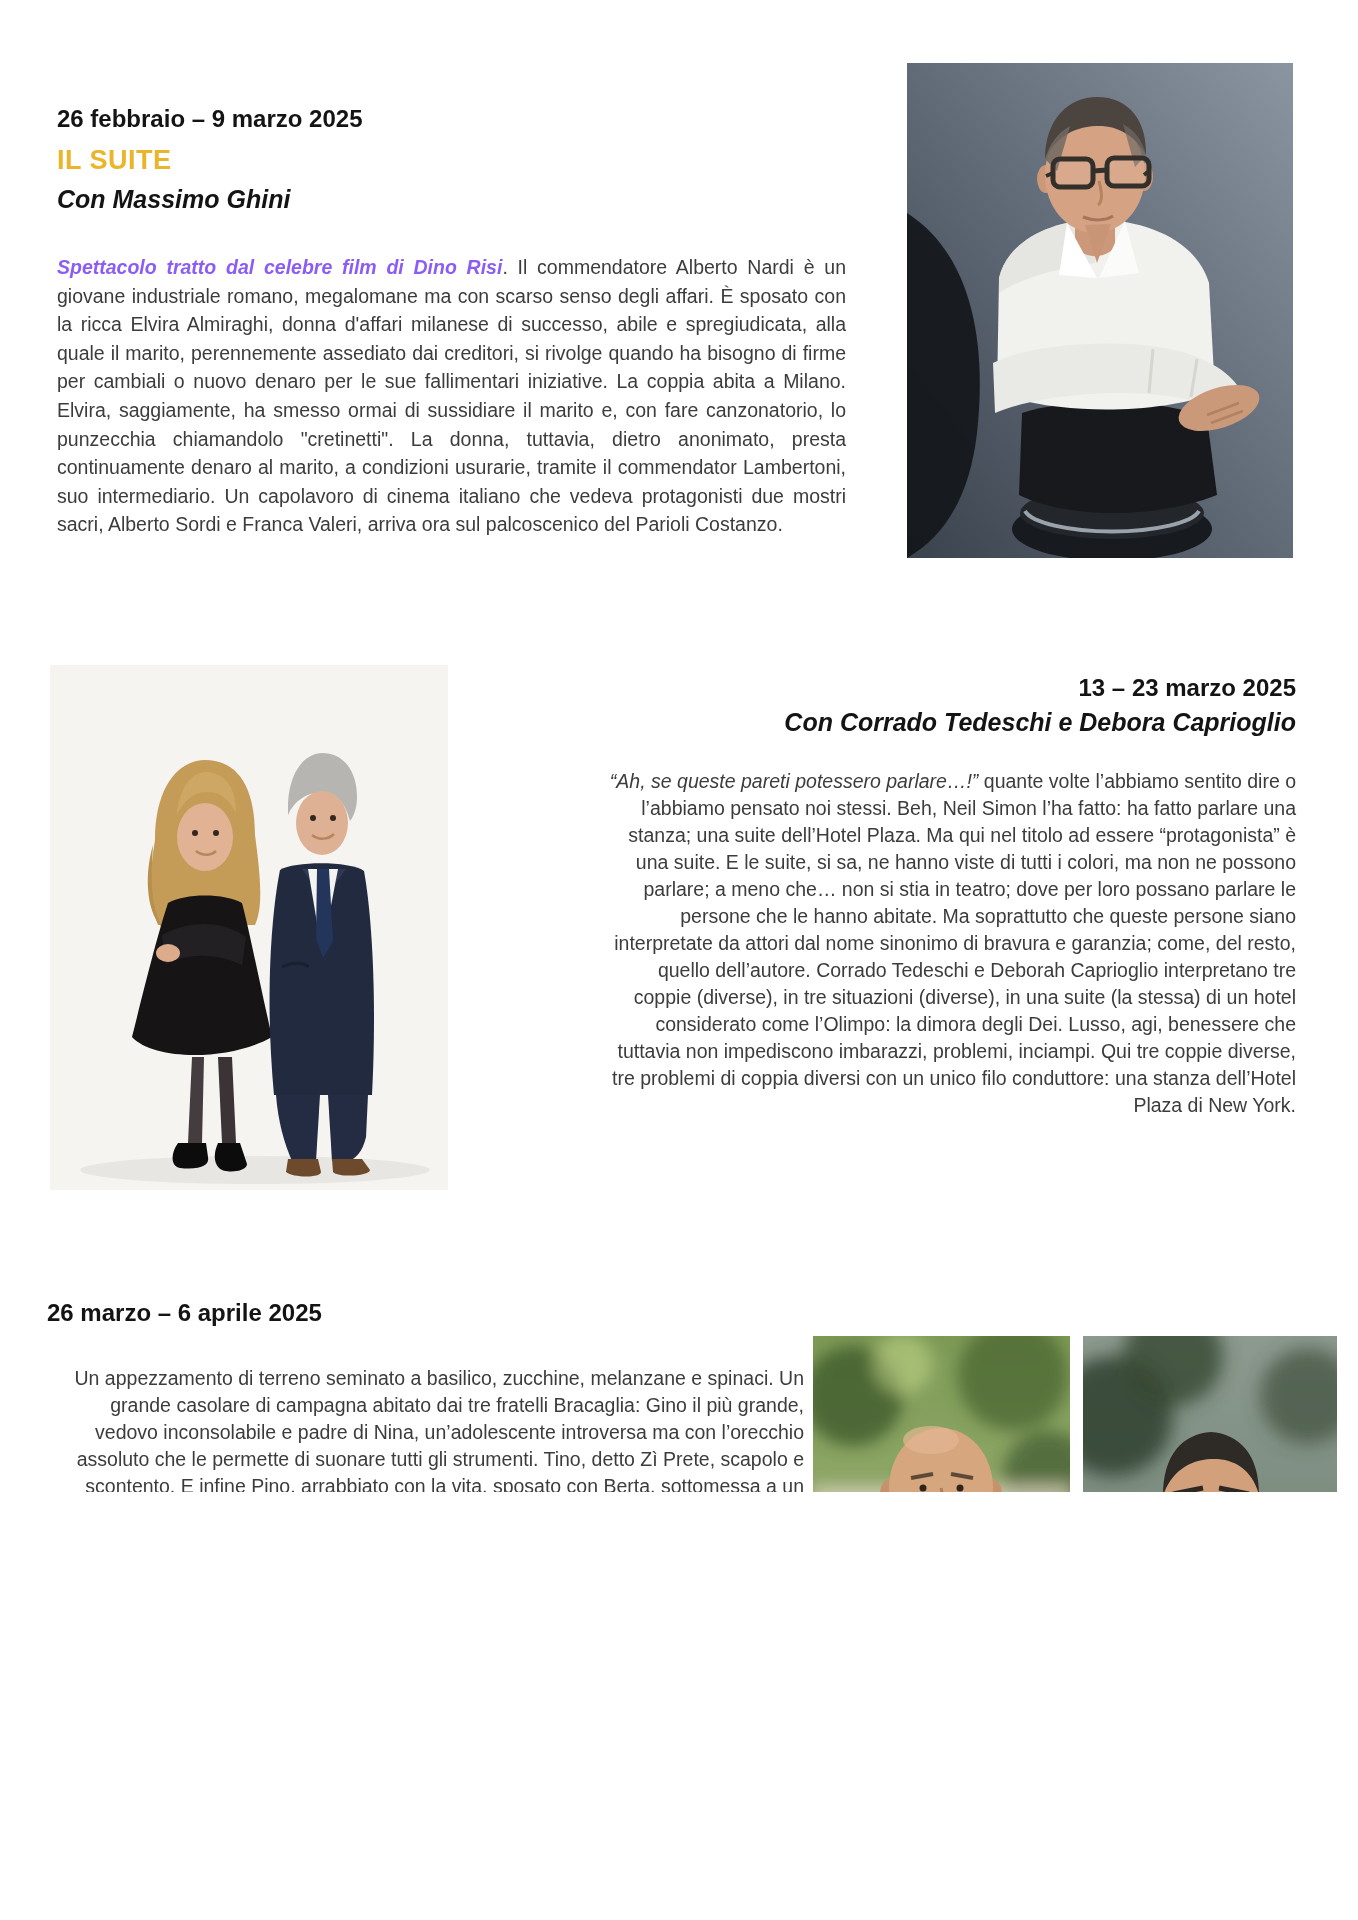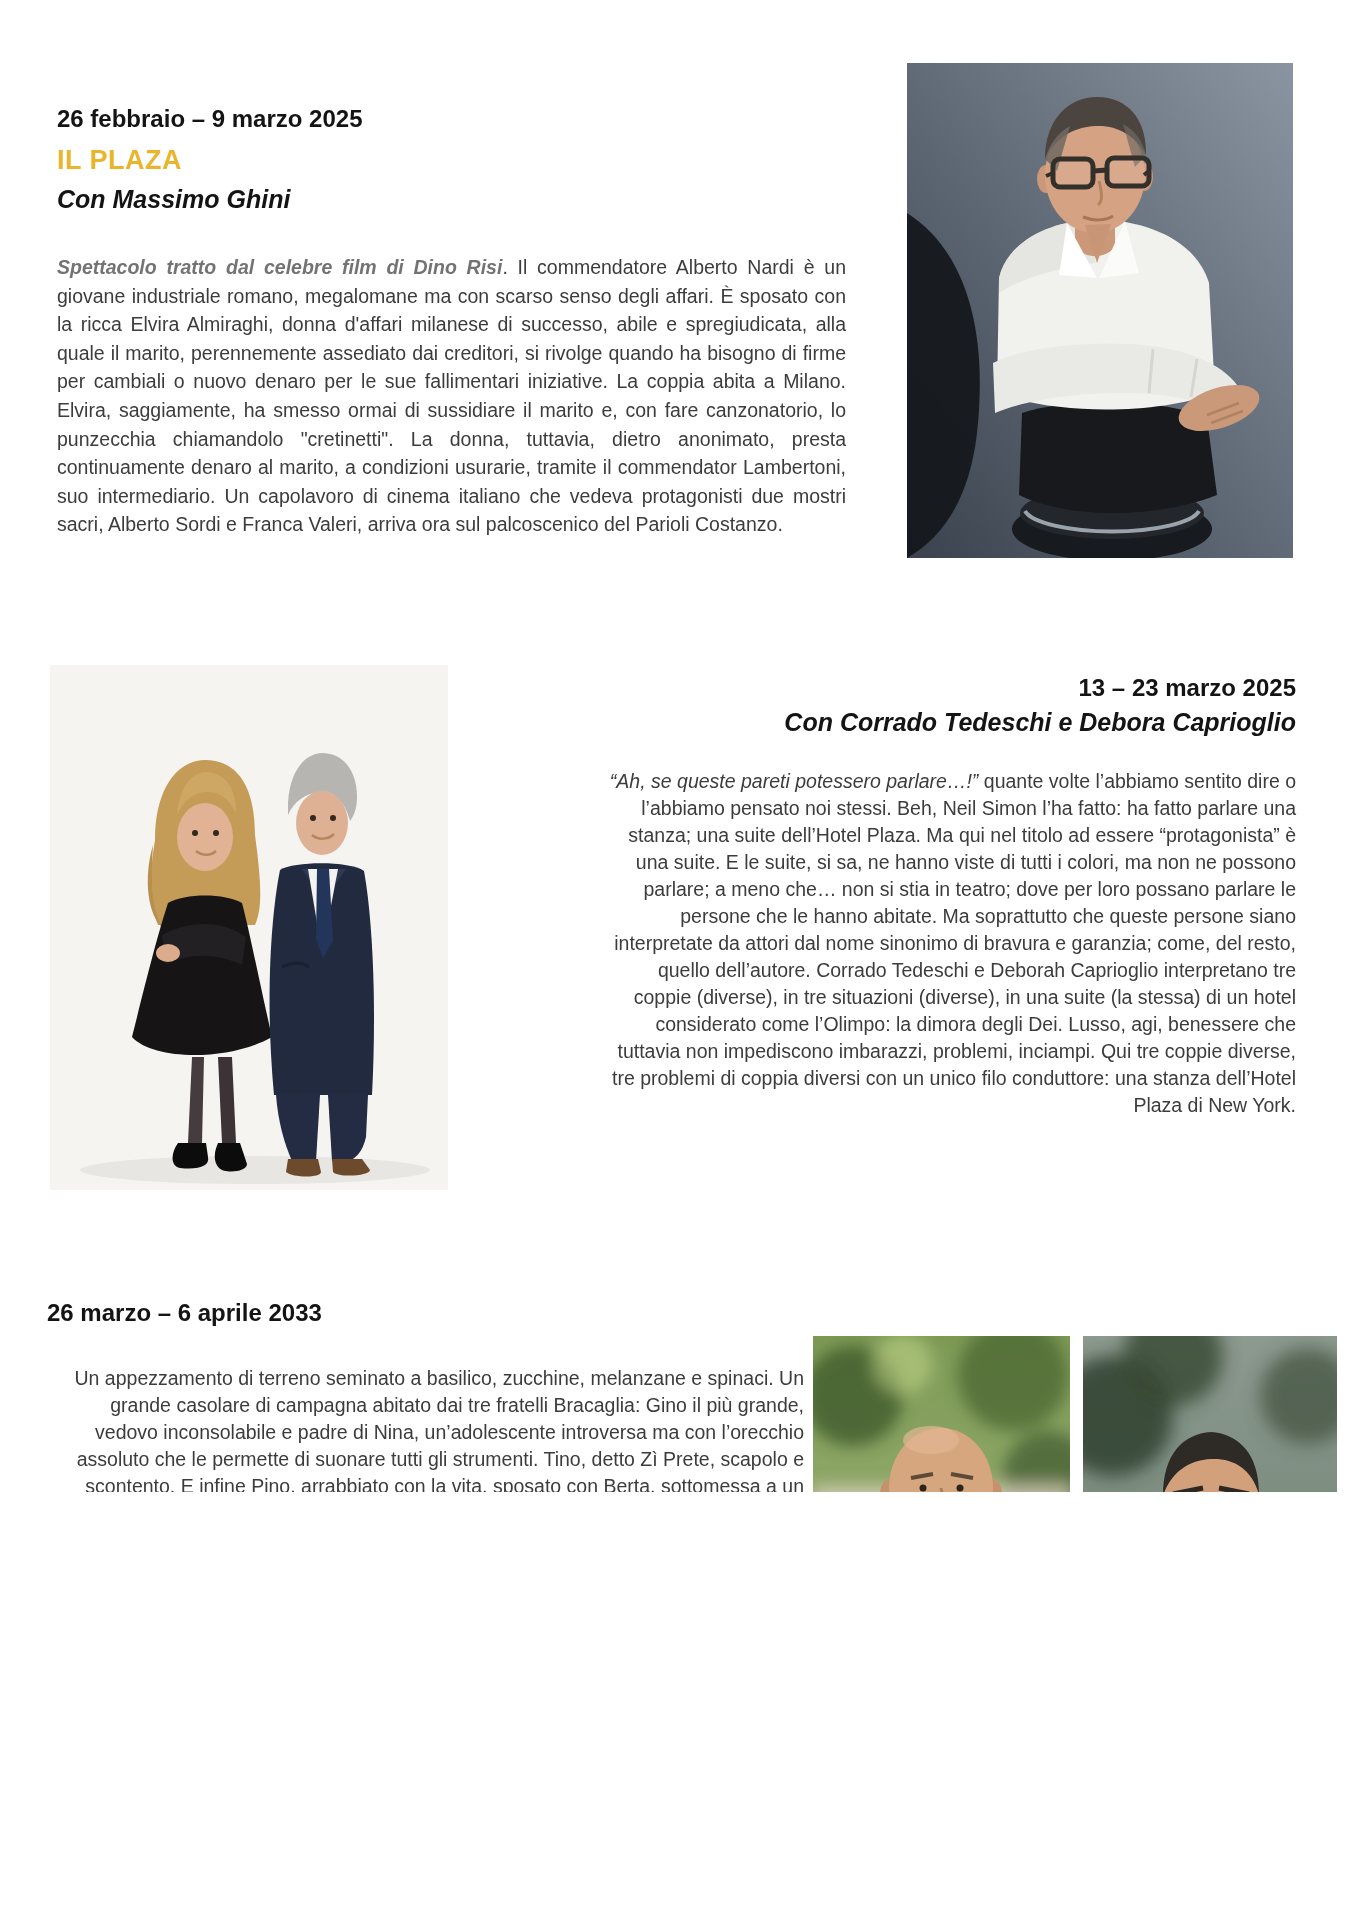--- a/index.html
+++ b/index.html
@@ -37,21 +37,21 @@
     font-style:italic;
     line-height:28px;
     color:var(--heading);
     margin:0;
   }
   .desc{
     font-size:19.5px;
     color:var(--body);
     margin:0;
   }
-  .desc .lead-bi{font-weight:700;font-style:italic;color:#737373;}
+  .desc .lead-bi{font-weight:700;font-style:italic;color:#8b5cf6;}
   .desc .lead-i{font-style:italic;}
   .s1-text{position:absolute;left:57px;top:103px;width:789px;}
   .s1-text .desc{margin-top:40px;text-align:justify;line-height:28.6px;}
   .photo-frame{position:absolute;box-shadow:inset 0 0 0 1px rgba(0,0,0,0.04);}
   .photo-frame svg{display:block;width:100%;height:100%;}
   .photo-1{left:907px;top:63px;width:386px;height:495px;}
   .photo-2{left:50px;top:665px;width:398px;height:525px;}
   .photo-3{left:813px;top:1336px;width:257px;height:406px;}
   .photo-4{left:1083px;top:1336px;width:254px;height:406px;}
   .s2-text{position:absolute;left:596px;top:672px;width:700px;text-align:right;}
@@ -62,21 +62,21 @@
   .s3-text .desc{margin-top:36px;text-align:right;line-height:27px;}
 </style>
 </head>
 <body>
 
 <div class="page">
 
   <section class="s1-text">
     <header class="show-header">
       <p class="dates">26 febbraio – 9 marzo 2025</p>
-      <p class="title">IL PLAZA</p>
+      <p class="title">IL SUITE</p>
       <p class="cast">Con Massimo Ghini</p>
     </header>
     <p class="desc"><span class="lead-bi">Spettacolo tratto dal celebre film di Dino Risi</span><span>. Il commendatore Alberto Nardi è un giovane industriale romano, megalomane ma con scarso senso degli affari. È sposato con la ricca Elvira Almiraghi, donna d'affari milanese di successo, abile e spregiudicata, alla quale il marito, perennemente assediato dai creditori, si rivolge quando ha bisogno di firme per cambiali o nuovo denaro per le sue fallimentari iniziative. La coppia abita a Milano. Elvira, saggiamente, ha smesso ormai di sussidiare il marito e, con fare canzonatorio, lo punzecchia chiamandolo "cretinetti". La donna, tuttavia, dietro anonimato, presta continuamente denaro al marito, a condizioni usurarie, tramite il commendator Lambertoni, suo intermediario. Un capolavoro di cinema italiano che vedeva protagonisti due mostri sacri, Alberto Sordi e Franca Valeri, arriva ora sul palcoscenico del Parioli Costanzo.</span></p>
   </section>
 
   <div class="photo-frame photo-1">
     <svg viewBox="0 0 386 495" xmlns="http://www.w3.org/2000/svg">
       <defs>
         <linearGradient id="p1bg" x1="1" y1="0" x2="0" y2="1">
           <stop offset="0" stop-color="#8a95a1"></stop>
@@ -154,21 +154,21 @@
   <section class="s2-text">
     <header class="show-header">
       <p class="dates">13 – 23 marzo 2025</p>
       <p class="cast">Con Corrado Tedeschi e Debora Caprioglio</p>
     </header>
     <p class="desc"><span class="lead-i">“Ah, se queste pareti potessero parlare…!”</span><span> quante volte l’abbiamo sentito dire o l’abbiamo pensato noi stessi. Beh, Neil Simon l’ha fatto: ha fatto parlare una stanza; una suite dell’Hotel Plaza. Ma qui nel titolo ad essere “protagonista” è una suite. E le suite, si sa, ne hanno viste di tutti i colori, ma non ne possono parlare; a meno che… non si stia in teatro; dove per loro possano parlare le persone che le hanno abitate. Ma soprattutto che queste persone siano interpretate da attori dal nome sinonimo di bravura e garanzia; come, del resto, quello dell’autore. Corrado Tedeschi e Deborah Caprioglio interpretano tre coppie (diverse), in tre situazioni (diverse), in una suite (la stessa) di un hotel considerato come l’Olimpo: la dimora degli Dei. Lusso, agi, benessere che tuttavia non impediscono imbarazzi, problemi, inciampi. Qui tre coppie diverse, tre problemi di coppia diversi con un unico filo conduttore: una stanza dell’Hotel Plaza di New York.</span></p>
   </section>
 
   <section class="s3-text">
     <header class="show-header">
-      <p class="dates">26 marzo – 6 aprile 2033</p>
+      <p class="dates">26 marzo – 6 aprile 2025</p>
     </header>
     <p class="desc"><span>Un appezzamento di terreno seminato a basilico, zucchine, melanzane e spinaci. Un grande casolare di campagna abitato dai tre fratelli Bracaglia: Gino il più grande, vedovo inconsolabile e padre di Nina, un’adolescente introversa ma con l’orecchio assoluto che le permette di suonare tutti gli strumenti. Tino, detto Zì Prete, scapolo e scontento. E infine Pino, arrabbiato con la vita, sposato con Berta, sottomessa a un destino noioso. Una vita passata in quel campo, senza uscire mai e un Mondo visto solo attraverso il computer, il cellulare ed il tablet. Le giornate si susseguono sempre uguali fino a che un giorno non si presenta al campo una donna misteriosa, la dottoressa Nives. La donna, con piglio imprenditoriale, propone alla famiglia Bracaglia di vendere il terreno alla società che rappresenta. C’è un super progetto da realizzare in quella campagna, un centro che valorizzerà la regione e produrrà tanti posti di lavoro. Per la famiglia ci sarebbero soldi a palate e la possibilità di andare via da quella campagna-prigione. Ma i Bracaglia si chiudono a riccio e rifiutano la proposta, mentre invece tutti gli altri proprietari terrieri intorno a loro iniziano a vendere. Finché succede qualcosa che li mette in una grossa crisi. Da quel momento tutto cambia…</span></p>
   </section>
 
   <div class="photo-frame photo-3">
     <svg viewBox="0 0 257 406" xmlns="http://www.w3.org/2000/svg">
       <defs>
         <linearGradient id="p3bg" x1="0" y1="0" x2="0" y2="1">
           <stop offset="0" stop-color="#7d9a55"></stop>
           <stop offset="0.5" stop-color="#93ab6d"></stop>

